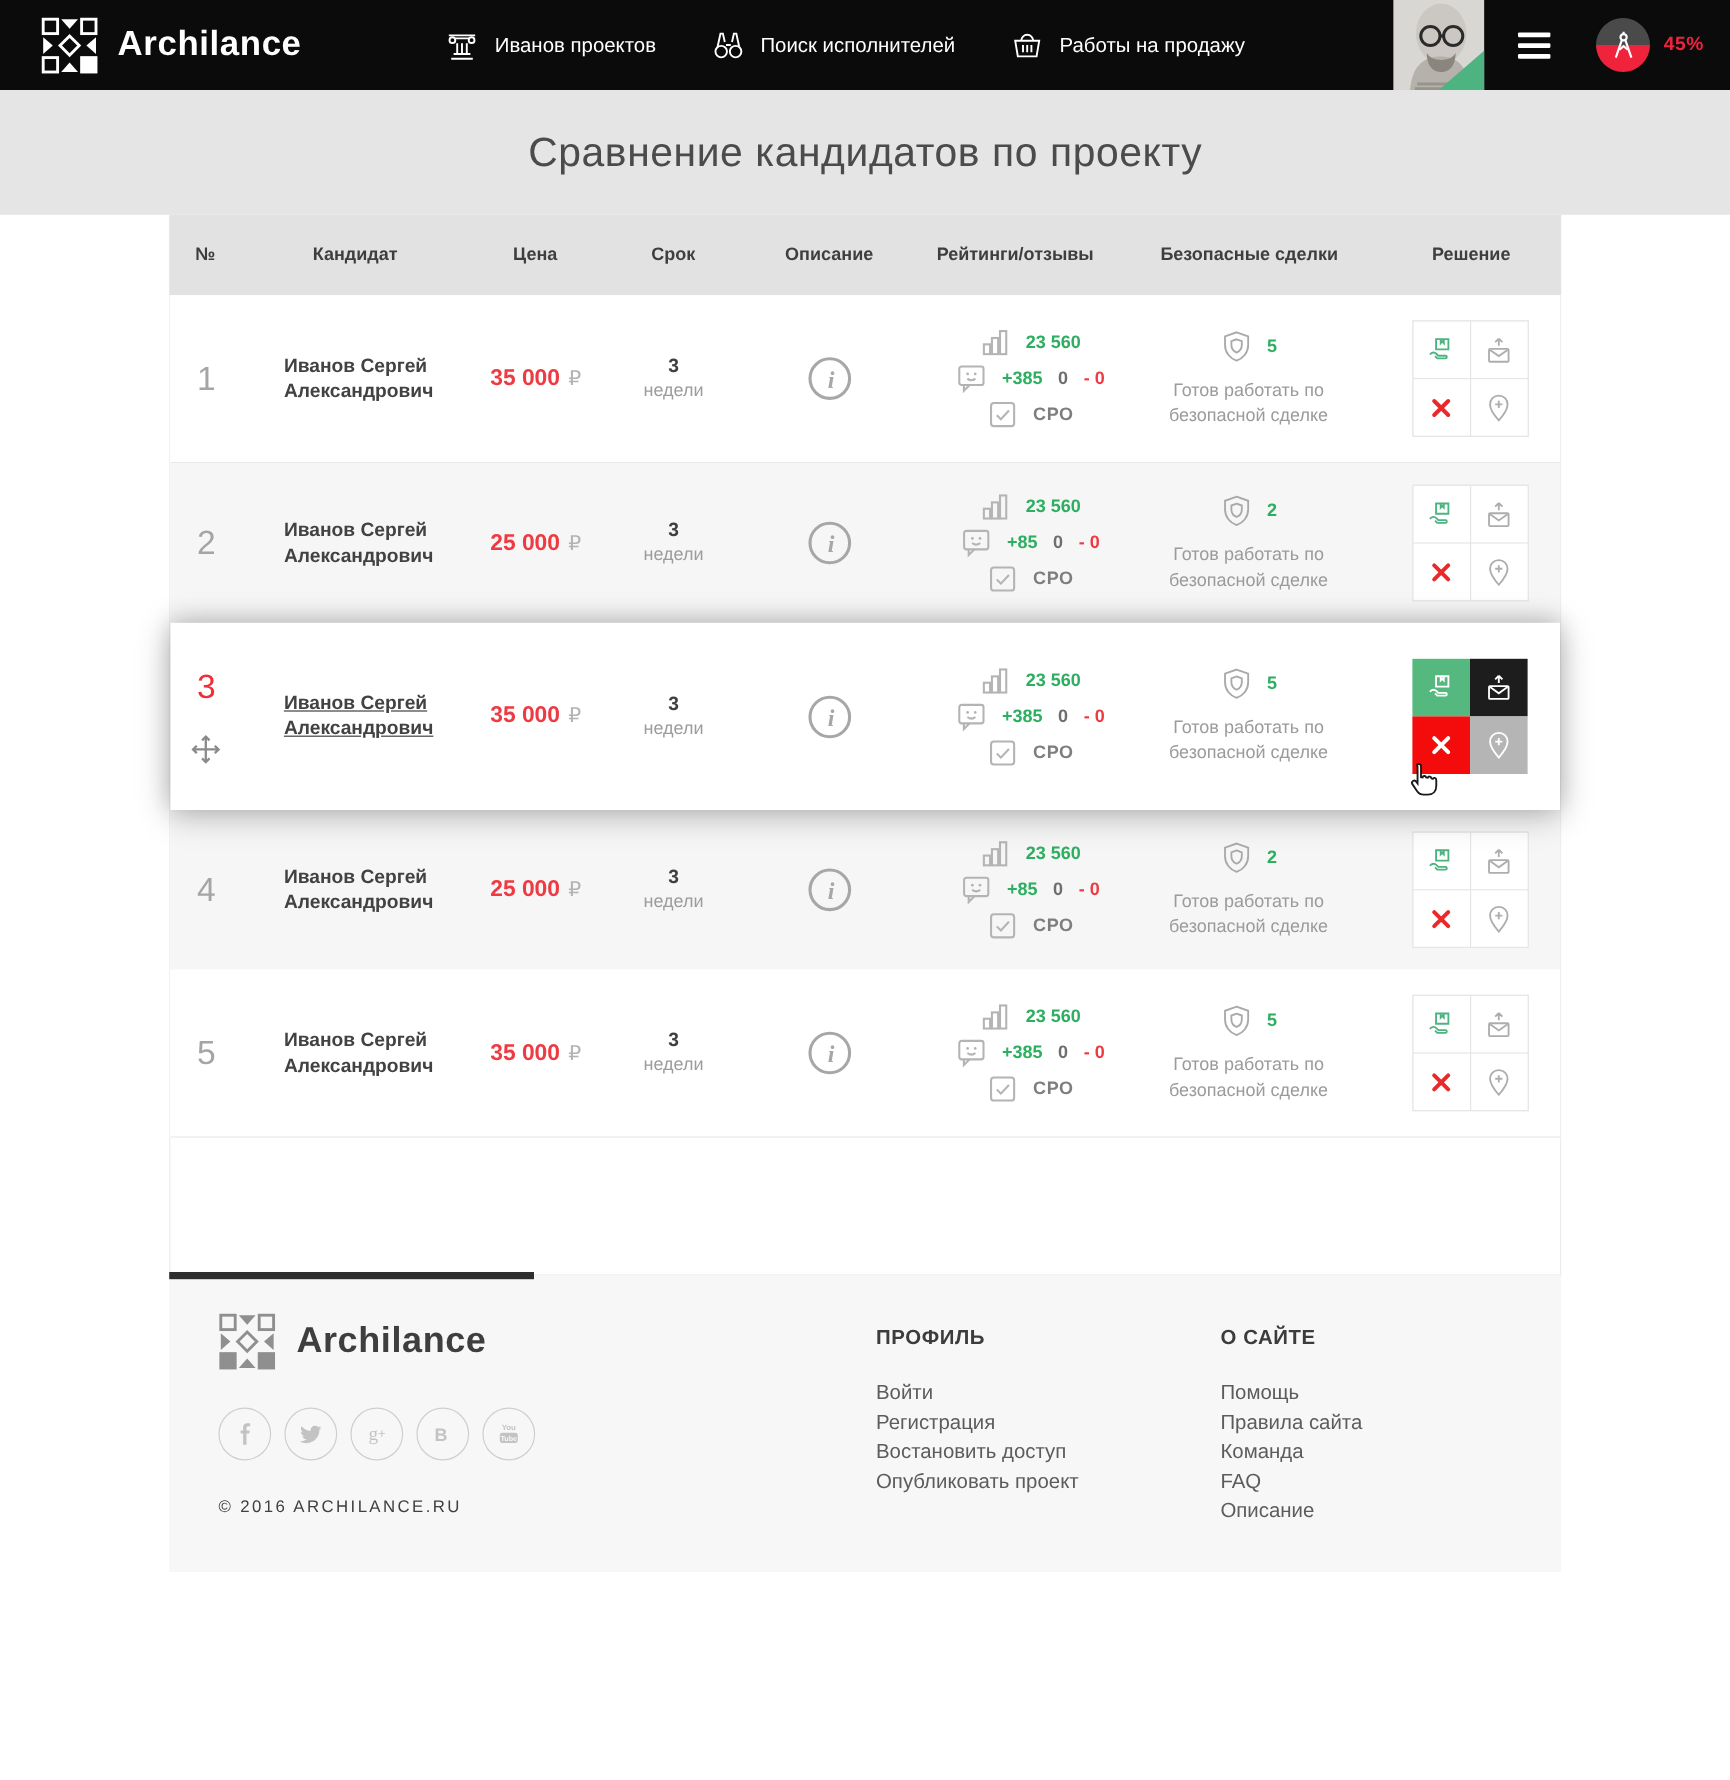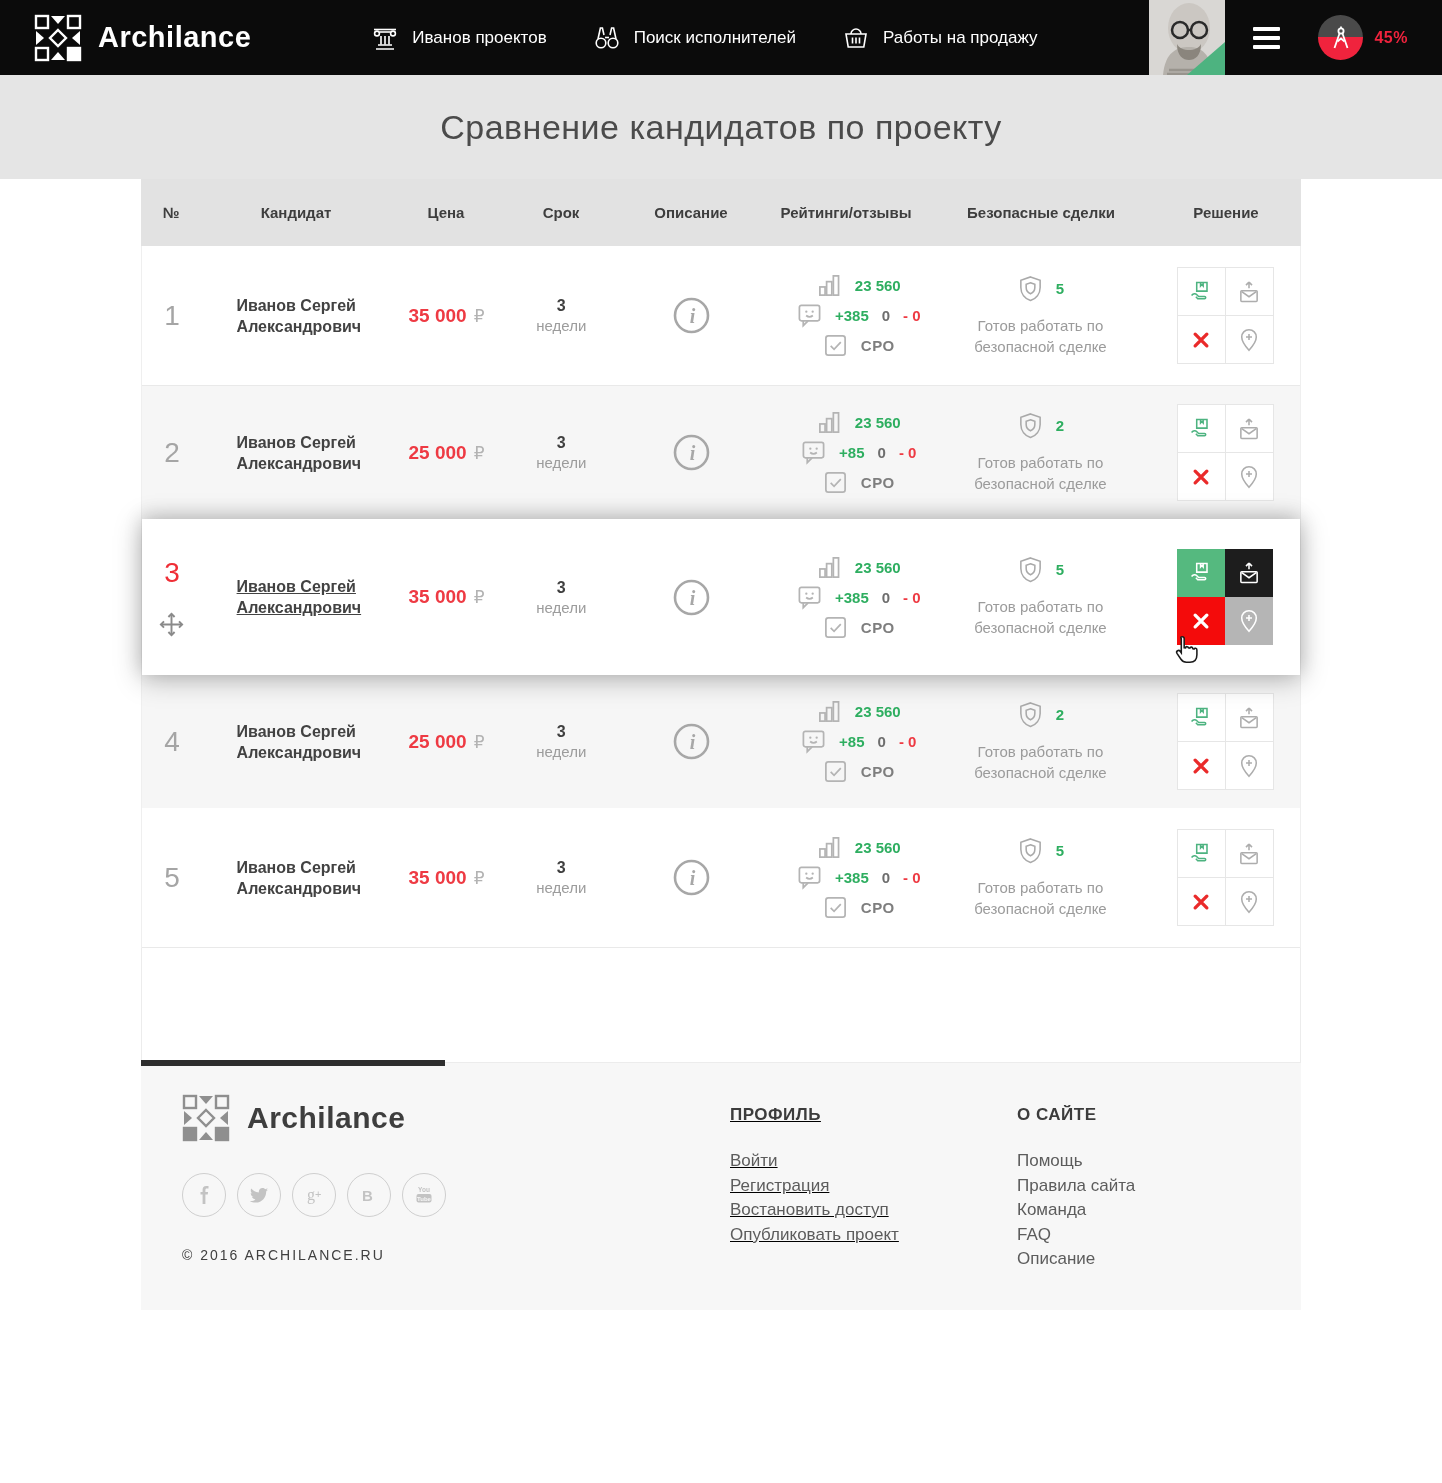--- a/index.html
+++ b/index.html
@@ -12,21 +12,21 @@
   .brand-name { color:#ffffff; font-size:29px; font-weight:700; letter-spacing:.5px; }
   .logo-svg { display:block; }
   .mainnav { display:flex; align-items:center; gap:46px; margin-left:120px; }
   .nav-item { display:flex; align-items:center; gap:13px; cursor:pointer; }
   .nav-item span { color:#ffffff; font-size:17px; }
   .nav-icon { display:block; }
   .top-right { margin-left:auto; display:flex; align-items:center; height:75px; }
   .avatar { width:76px; height:75px; overflow:hidden; display:block; }
   .burger { display:flex; flex-direction:column; gap:5px; margin:0 38px 0 28px; cursor:pointer; }
   .burger i { display:block; width:27px; height:4px; background:#ffffff; border-radius:1px; }
-  .gauge-wrap { display:flex; align-items:center; gap:11px; margin-right:34px; cursor:pointer;text-align:right; }
+  .gauge-wrap { display:flex; align-items:center; gap:11px; margin-right:22px; cursor:pointer;text-align:right; }
   .gauge { width:45px; height:45px; border-radius:50%; background:linear-gradient(180deg,#4a4a4a 50%,#f0233d 50%); display:flex; align-items:center; justify-content:center; }
   .gauge-pct { color:#f0233d; font-size:16px; font-weight:700; letter-spacing:.5px; }
 
   
   .page-title-section { height:104px; background:#e5e5e5; display:flex; align-items:center; justify-content:center; }
   .page-title { font-size:34px; font-weight:400; color:#4b4b4b; letter-spacing:.5px; }
   .shell { width:1160px; margin:0 auto; }
   .banner { position:relative; height:137px; background:#efefef; display:flex; align-items:center; justify-content:center; }
   .banner::before { content:""; position:absolute; top:0; left:50%; transform:translateX(-50%);
      border-left:32px solid transparent; border-right:32px solid transparent; border-top:23px solid #ffffff; }
@@ -95,21 +95,21 @@
   
   .footer { position:relative; width:1160px; margin:0 auto; height:247px; background:#f7f7f7; }
   .footer-bar { position:absolute; left:0; top:-3px; width:304px; height:6px; background:#2e2e2e; }
   .f-left { position:absolute; left:41px; top:31px; }
   .f-brand { display:flex; align-items:center; gap:17px; }
   .f-brand-name { font-size:30px; font-weight:700; color:#3e3e3e; letter-spacing:.5px; }
   .socials { display:flex; gap:11px; margin-top:31px; }
   .soc { width:44px; height:44px; border-radius:50%; border:1px solid #cfcfcf; display:flex; align-items:center; justify-content:center; cursor:pointer; background:#f7f7f7; }
   .copyright { margin-top:30px; font-size:14px; color:#404040; letter-spacing:2px; }
   .f-col { position:absolute; top:42px; }
-  .f-col-profile { left:589px;text-decoration:underline; }
+  .f-col-profile { left:589px; }
   .f-col-about { left:876px; }
   .f-col h3 { font-size:17px; font-weight:700; color:#3c3c3c; letter-spacing:.5px; margin-bottom:24px; }
   .f-col a { display:block; font-size:17px; color:#5c5c5c; text-decoration:none; line-height:24.5px; cursor:pointer; }
   .bottom-strip { height:31px; background:#ffffff; }
 </style>
 </head>
 <body>
 
 <header class="topbar">
   <div class="brand">

